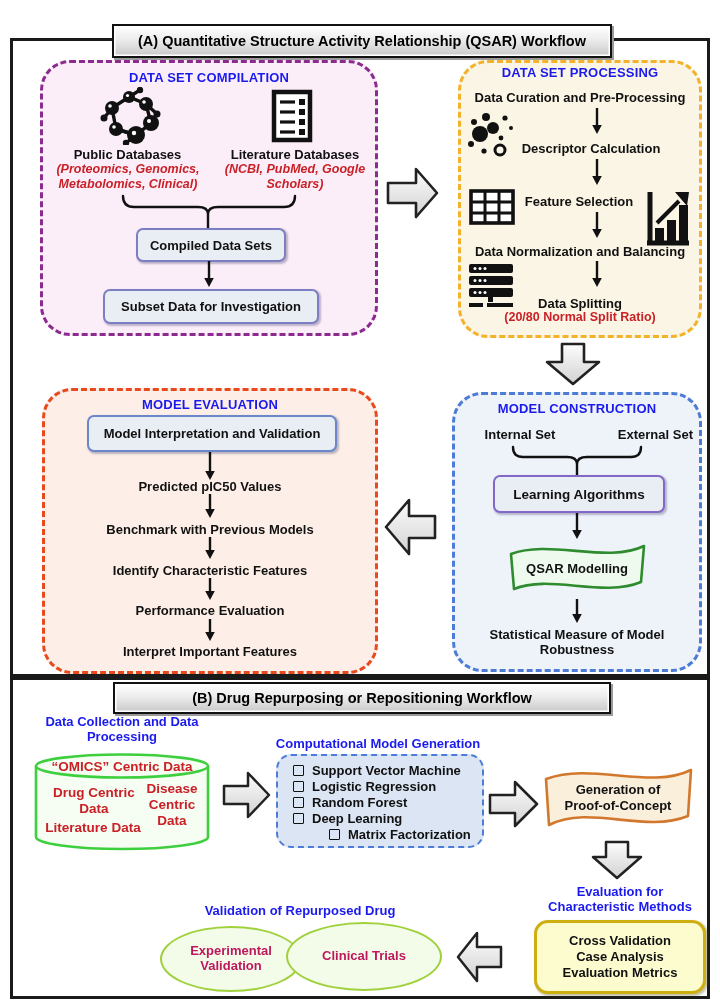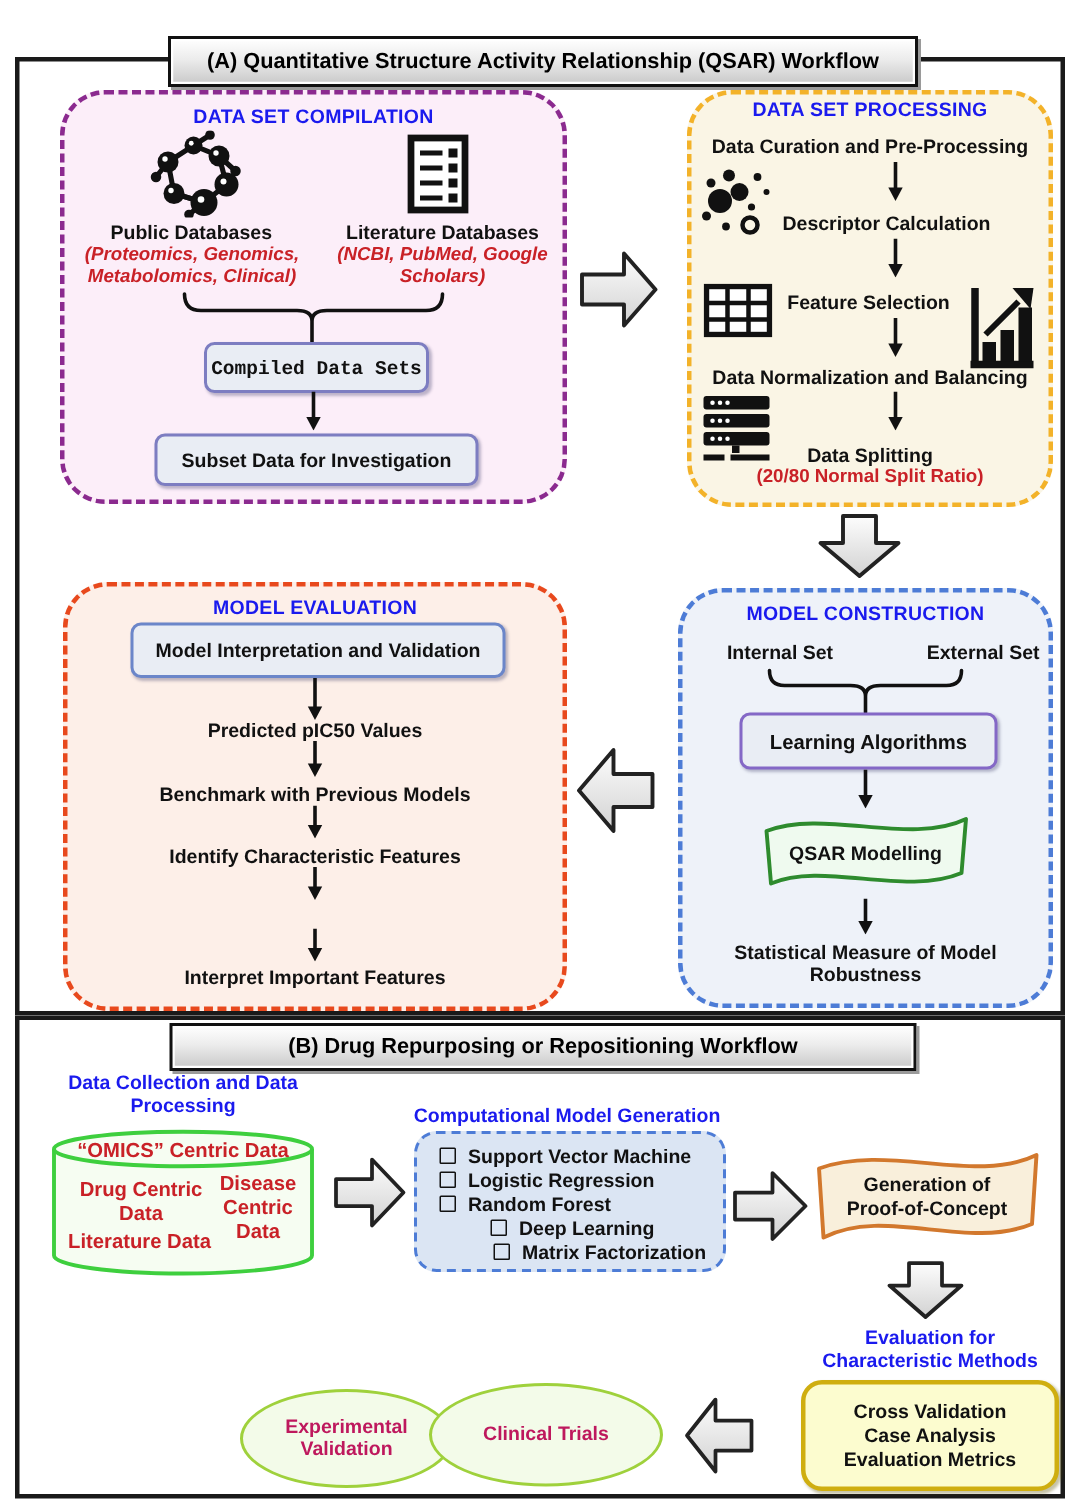--- a/index.html
+++ b/index.html
@@ -99,21 +99,21 @@
 
     <div class="lbl" style="left:2px;top:84px;width:165px;">Public Databases</div>
     <div class="red-it" style="left:0px;top:99px;width:170px;">(Proteomics, Genomics, Metabolomics, Clinical)</div>
     <div class="lbl" style="left:172px;top:84px;width:160px;">Literature Databases</div>
     <div class="red-it" style="left:172px;top:99px;width:160px;">(NCBI, PubMed, Google Scholars)</div>
 
     <svg class="abs" style="left:78px;top:131px;" width="176" height="36" viewBox="0 0 176 36">
       <path d="M2,2 Q2,13 13,13 L77,13 Q87,13 87,20 Q87,13 97,13 L163,13 Q174,13 174,2 M87,20 L87,34" fill="none" stroke="#111" stroke-width="2.4" stroke-linecap="round"></path>
     </svg>
 
-    <div class="inner-box" style="left:93px;top:165px;width:146px;height:30px;font-family:Liberation Mono, monospace;">Compiled Data Sets</div>
+    <div class="inner-box" style="left:93px;top:165px;width:146px;height:30px;">Compiled Data Sets</div>
 
     <svg class="abs" style="left:160px;top:198px;" width="12" height="26" viewBox="0 0 12 26">
       <line x1="6" y1="0" x2="6" y2="18" stroke="#111" stroke-width="2.4"></line>
       <polygon points="1.2,17 10.8,17 6,26" fill="#111"></polygon>
     </svg>
 
     <div class="inner-box" style="left:60px;top:226px;width:212px;height:31px;">Subset Data for Investigation</div>
   </div>
 
   <svg class="abs" style="left:386px;top:164px;" width="54" height="58" viewBox="0 0 54 58">
@@ -226,20 +226,21 @@
     <svg class="abs" style="left:159px;top:146px;" width="12" height="22" viewBox="0 0 12 22">
       <line x1="6" y1="0" x2="6" y2="14" stroke="#111" stroke-width="2.4"></line>
         <polygon points="1.2,13 10.8,13 6,22" fill="#111"></polygon>
     </svg>
     <div class="lbl" style="left:0;top:172px;width:100%;font-size:13px;">Identify Characteristic Features</div>
 
     <svg class="abs" style="left:159px;top:187px;" width="12" height="22" viewBox="0 0 12 22">
       <line x1="6" y1="0" x2="6" y2="14" stroke="#111" stroke-width="2.4"></line>
         <polygon points="1.2,13 10.8,13 6,22" fill="#111"></polygon>
     </svg>
+    <div class="lbl" style="left:0;top:212px;width:100%;font-size:13px;">Performance Evaluation</div>
 
     <svg class="abs" style="left:159px;top:228px;" width="12" height="22" viewBox="0 0 12 22">
       <line x1="6" y1="0" x2="6" y2="14" stroke="#111" stroke-width="2.4"></line>
         <polygon points="1.2,13 10.8,13 6,22" fill="#111"></polygon>
     </svg>
     <div class="lbl" style="left:0;top:253px;width:100%;font-size:13px;">Interpret Important Features</div>
   </div>
 
   <svg class="abs" style="left:383px;top:494px;" width="54" height="66" viewBox="0 0 54 66">
     <polygon points="52,22 26,22 26,6 3,33 26,60 26,44 52,44" fill="url(#ag)" stroke="#222" stroke-width="2.6" stroke-linejoin="round"></polygon>
@@ -302,21 +303,21 @@
         <span>Support Vector Machine</span>
       </div>
     <div class="m-row" style="top:23px;">
         <span class="chk"></span>
         <span>Logistic Regression</span>
       </div>
     <div class="m-row" style="top:39px;">
         <span class="chk"></span>
         <span>Random Forest</span>
       </div>
-    <div class="m-row" style="top:55px;margin-left:34px;">
+    <div class="m-row" style="top:55px;">
         <span class="chk"></span>
         <span>Deep Learning</span>
       </div>
     <div class="m-row" style="top:71px;padding-left:36px;">
         <span class="chk"></span>
         <span>Matrix Factorization</span>
       </div>
   </div>
 
   <svg class="abs" style="left:488px;top:778px;" width="52" height="52" viewBox="0 0 52 52">
@@ -339,17 +340,18 @@
   <div class="abs" style="left:534px;top:920px;width:166px;height:68px;background:#fcfccf;border:3px solid #cfae10;border-radius:14px;box-shadow:1.5px 1.5px 2px rgba(90,80,0,.35);display:flex;flex-direction:column;align-items:center;justify-content:center;font-weight:bold;font-size:13px;color:#111;line-height:1.22;">
     <div>Cross Validation</div>
     <div>Case Analysis</div>
     <div>Evaluation Metrics</div>
   </div>
 
   <svg class="abs" style="left:455px;top:928px;" width="48" height="58" viewBox="0 0 48 58">
     <polygon points="46,19 22,19 22,5 3,29 22,53 22,39 46,39" fill="url(#ag)" stroke="#222" stroke-width="2.5" stroke-linejoin="round"></polygon>
   </svg>
 
+  <div class="blue-free" style="left:170px;top:903px;width:260px;">Validation of Repurposed Drug</div>
 
   <div class="ellipse" style="left:160px;top:926px;width:138px;height:62px;">Experimental Validation</div>
   <div class="ellipse" style="left:286px;top:922px;width:152px;height:65px;">Clinical Trials</div>
 
 </div>
 
 </body></html>

